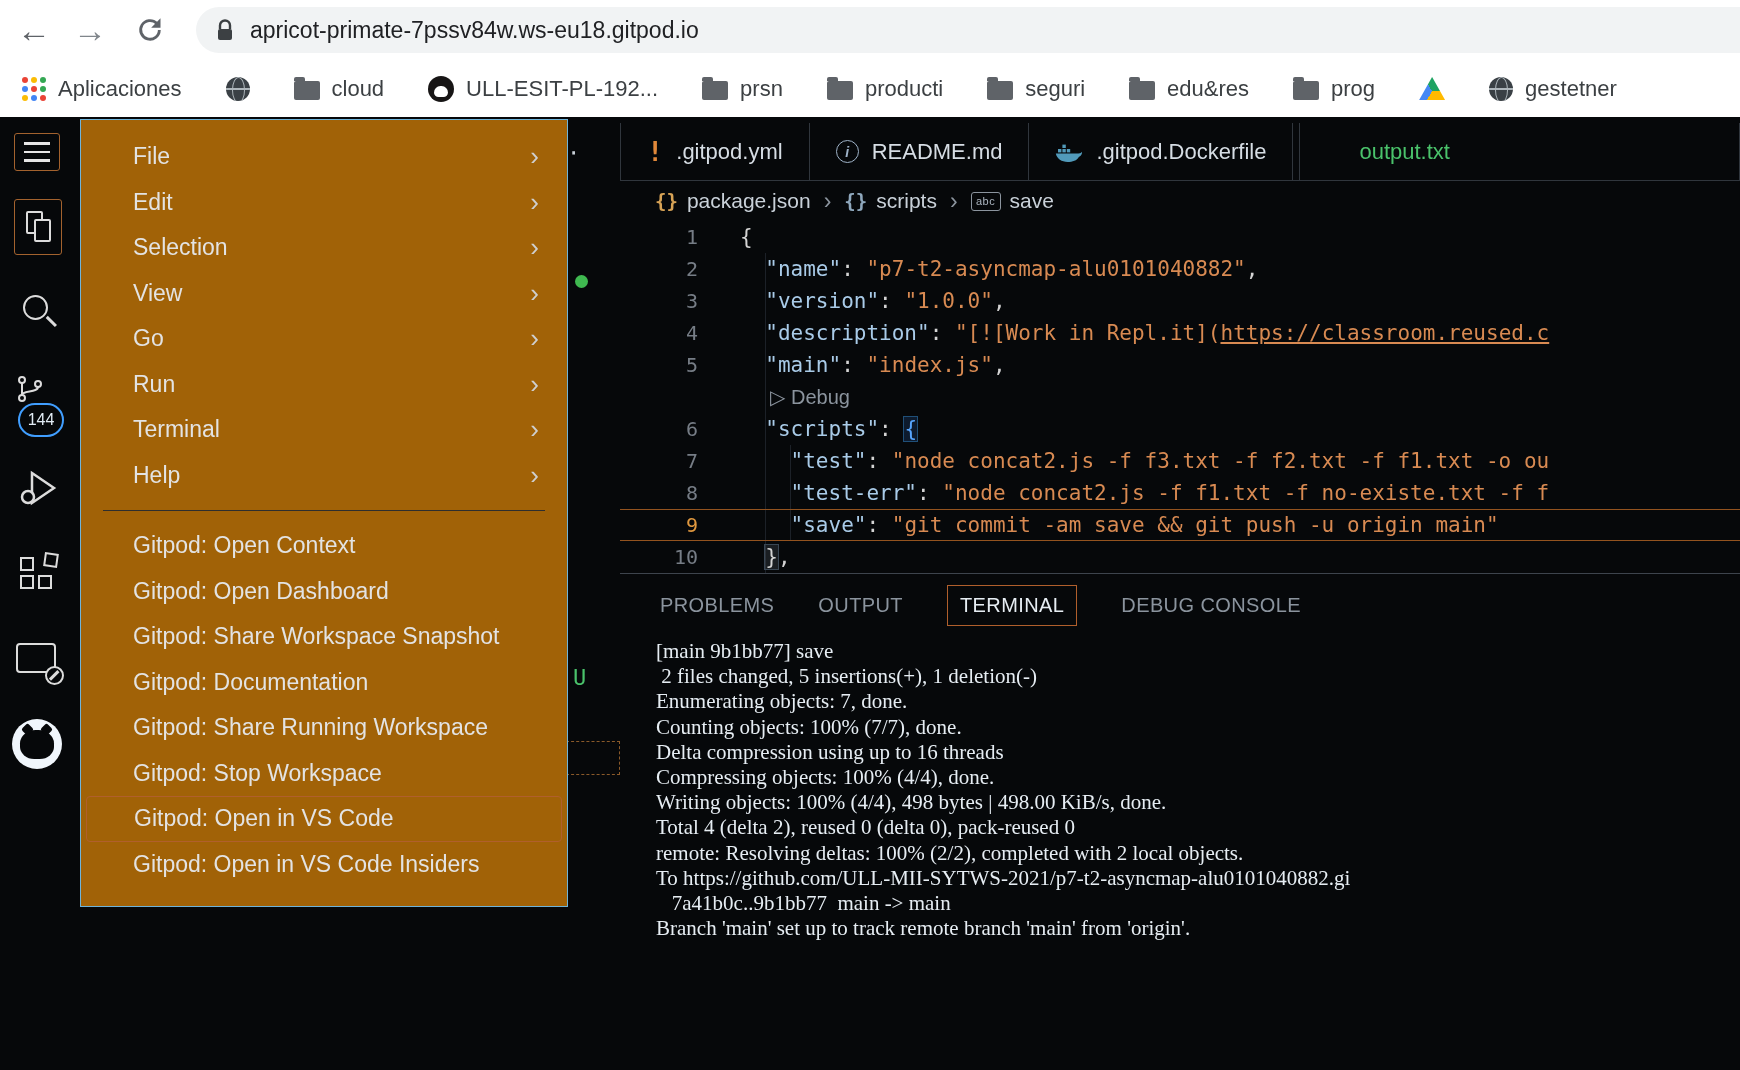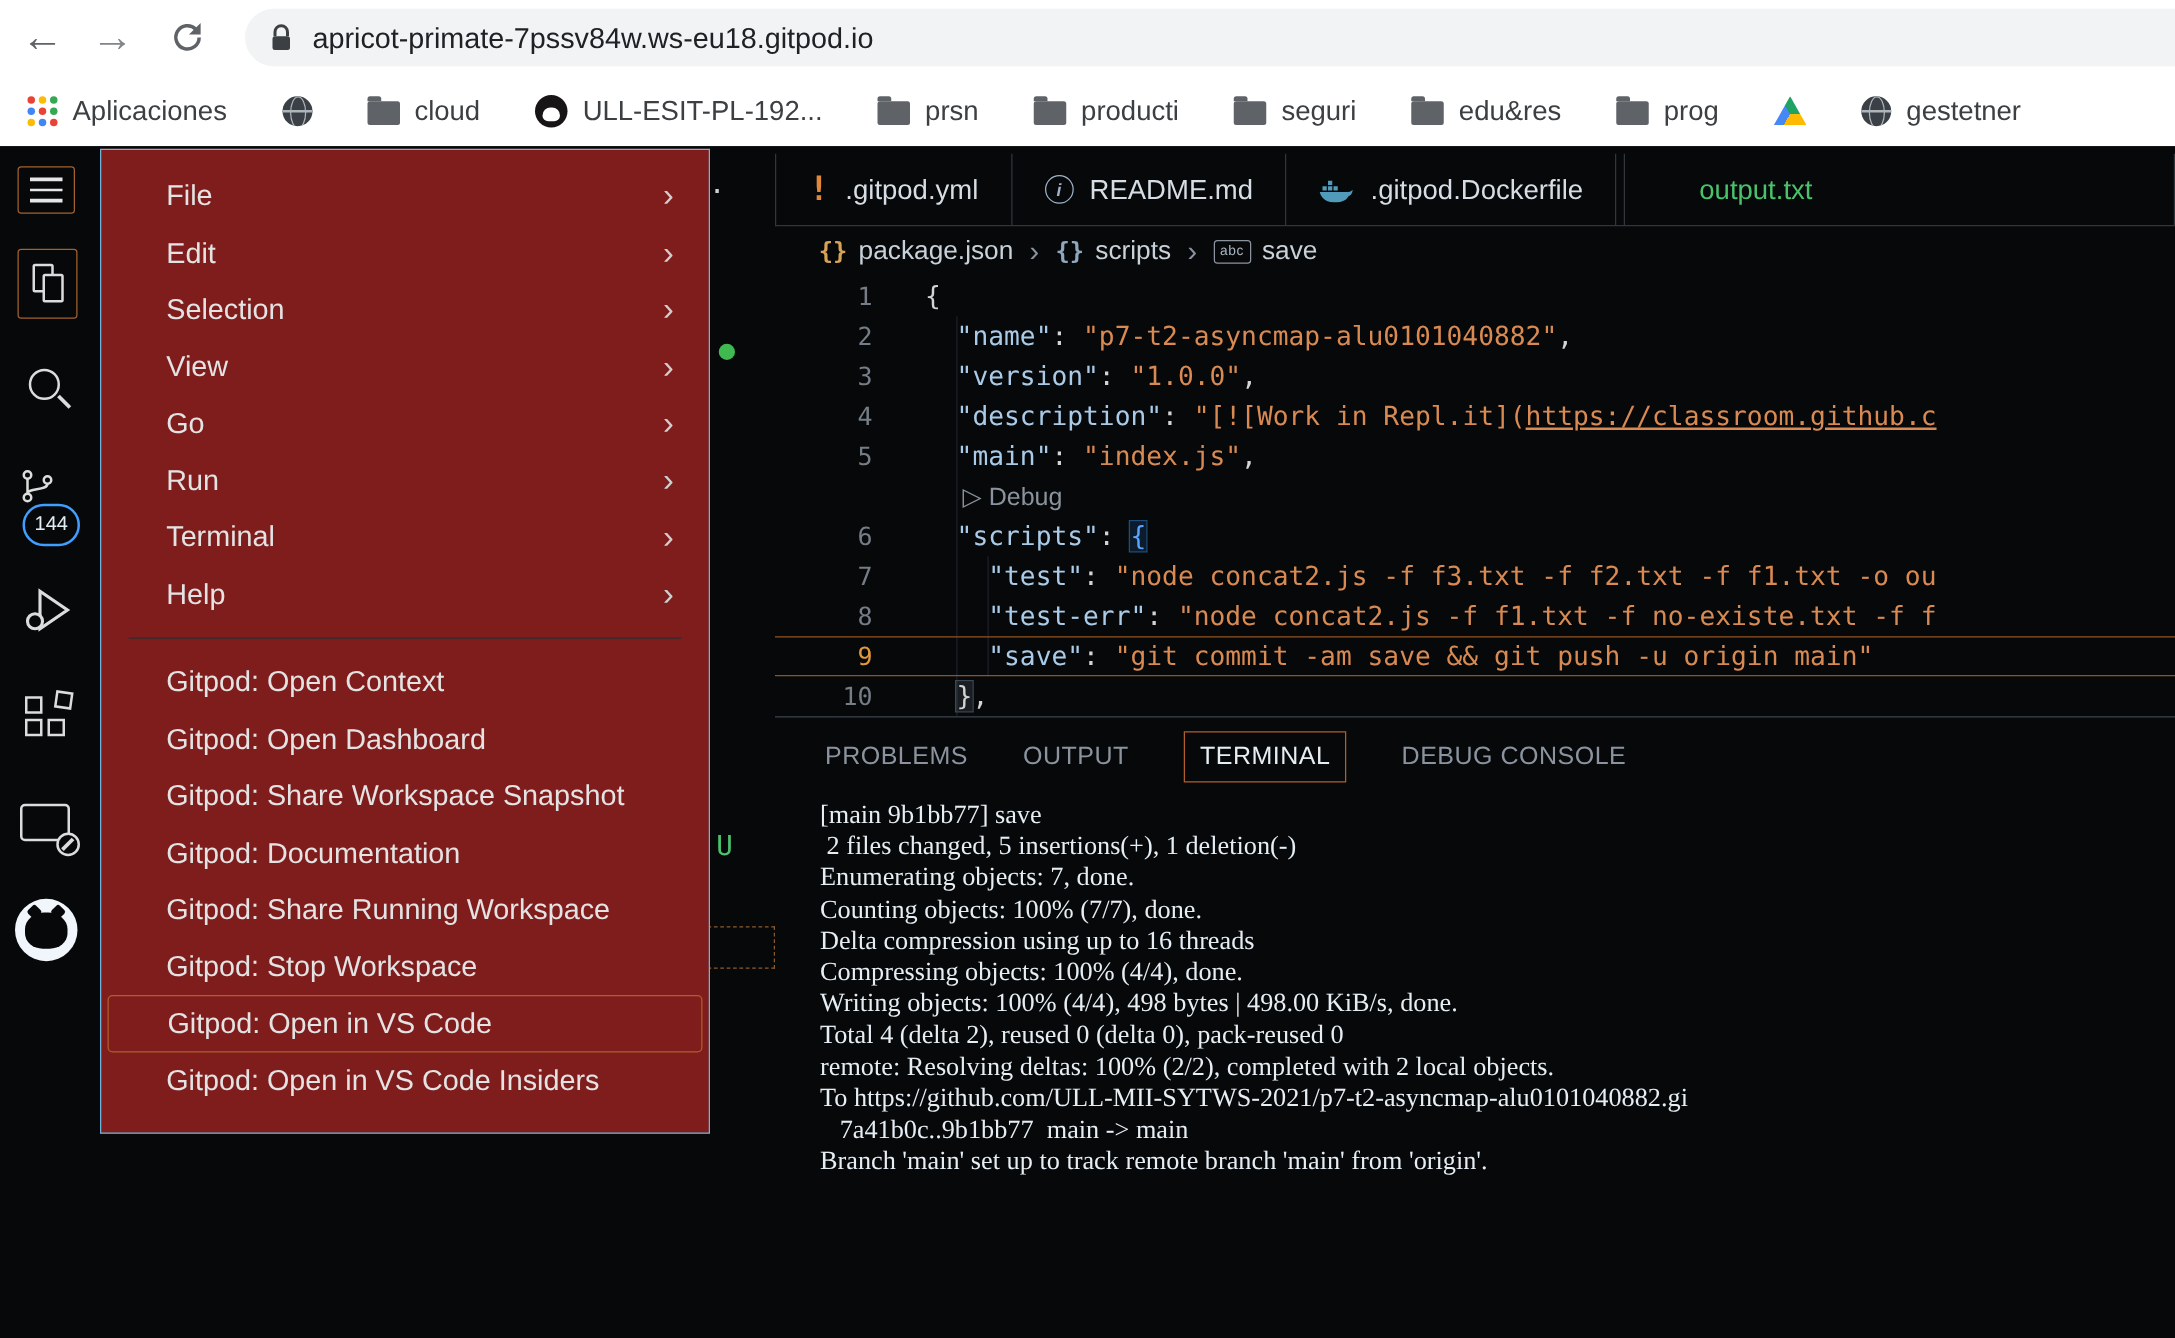--- a/index.html
+++ b/index.html
@@ -59,21 +59,21 @@
   .act-remote{position:absolute;left:16px;top:522px;width:48px;height:46px;cursor:pointer}
   .act-remote .scr{position:absolute;left:0;top:4px;width:40px;height:30px;border:2.5px solid #dcdcdc;border-radius:4px}
   .act-remote .slash{position:absolute;right:0;bottom:0;width:19px;height:19px;border:2.5px solid #dcdcdc;border-radius:50%;background:#06080a}
   .act-remote .slash::before{content:"";position:absolute;left:1px;top:6px;width:12px;height:2.5px;background:#dcdcdc;transform:rotate(-45deg)}
   .act-github{position:absolute;left:12px;top:602px;width:50px;height:50px;border-radius:50%;background:#f0f6fc;cursor:pointer}
   .act-github .head{position:absolute;left:8px;top:11px;width:34px;height:29px;background:#06080a;border-radius:46% 46% 42% 42%}
   .act-github .ear{position:absolute;top:6px;width:9px;height:9px;background:#06080a;border-radius:2px;transform:rotate(45deg)}
   .act-github .ear.l{left:11px}.act-github .ear.r{left:30px}
 
   
-  .menu{position:absolute;left:80px;top:2px;width:488px;height:788px;background:#7f1d1d;border:1px solid #6fb4da;z-index:6;padding-top:14px}
+  .menu{position:absolute;left:80px;top:2px;width:488px;height:788px;background:#a16207;border:1px solid #6fb4da;z-index:6;padding-top:14px}
   .menu-row{position:relative;height:45.5px;display:flex;align-items:center;padding:0 30px 0 52px;font-size:23px;color:#e3e3e3;cursor:pointer;white-space:nowrap}
   .menu-row .chev{position:absolute;right:28px;font-size:26px;color:#cfcfcf}
   .menu-sep{border-top:1px solid #2e2e2e;margin:12px 22px}
   .menu-row.hl{border:1.5px solid #b05f2c;border-radius:4px;margin:0 5px;padding-left:47px}
 
   
   .more-dots{position:absolute;left:552px;top:20px;font-size:26px;color:#c9d1d9;letter-spacing:2px;cursor:pointer}
   .green-dot{position:absolute;left:575px;top:158px;width:13px;height:13px;border-radius:50%;background:#3fb950}
   .u-letter{position:absolute;left:573px;top:548px;font-size:22px;color:#4ac26b;font-family:"DejaVu Sans Mono",monospace}
   .dotted-box{position:absolute;left:566px;top:624px;width:54px;height:34px;border:1px dashed #8a5a2a}
@@ -372,21 +372,21 @@
           <div class="code-row">
             <span class="gutter">2</span>
             <span class="code-text"><span class="tok-p">  </span><span class="tok-k">"name"</span><span class="tok-p">: </span><span class="tok-s">"p7-t2-asyncmap-alu0101040882"</span><span class="tok-p">,</span></span>
           </div>
           <div class="code-row">
             <span class="gutter">3</span>
             <span class="code-text"><span class="tok-p">  </span><span class="tok-k">"version"</span><span class="tok-p">: </span><span class="tok-s">"1.0.0"</span><span class="tok-p">,</span></span>
           </div>
           <div class="code-row">
             <span class="gutter">4</span>
-            <span class="code-text"><span class="tok-p">  </span><span class="tok-k">"description"</span><span class="tok-p">: </span><span class="tok-s">"[![Work in Repl.it](</span><span class="tok-l">https://classroom.github.c</span></span>
+            <span class="code-text"><span class="tok-p">  </span><span class="tok-k">"description"</span><span class="tok-p">: </span><span class="tok-s">"[![Work in Repl.it](</span><span class="tok-l">https://classroom.reused.c</span></span>
           </div>
           <div class="code-row">
             <span class="gutter">5</span>
             <span class="code-text"><span class="tok-p">  </span><span class="tok-k">"main"</span><span class="tok-p">: </span><span class="tok-s">"index.js"</span><span class="tok-p">,</span></span>
           </div>
           <div class="lens">▷ Debug</div>
           <div class="code-row">
             <span class="gutter">6</span>
             <span class="code-text"><span class="tok-p">  </span><span class="tok-k">"scripts"</span><span class="tok-p">: </span><span class="tok-b">{</span></span>
           </div>

